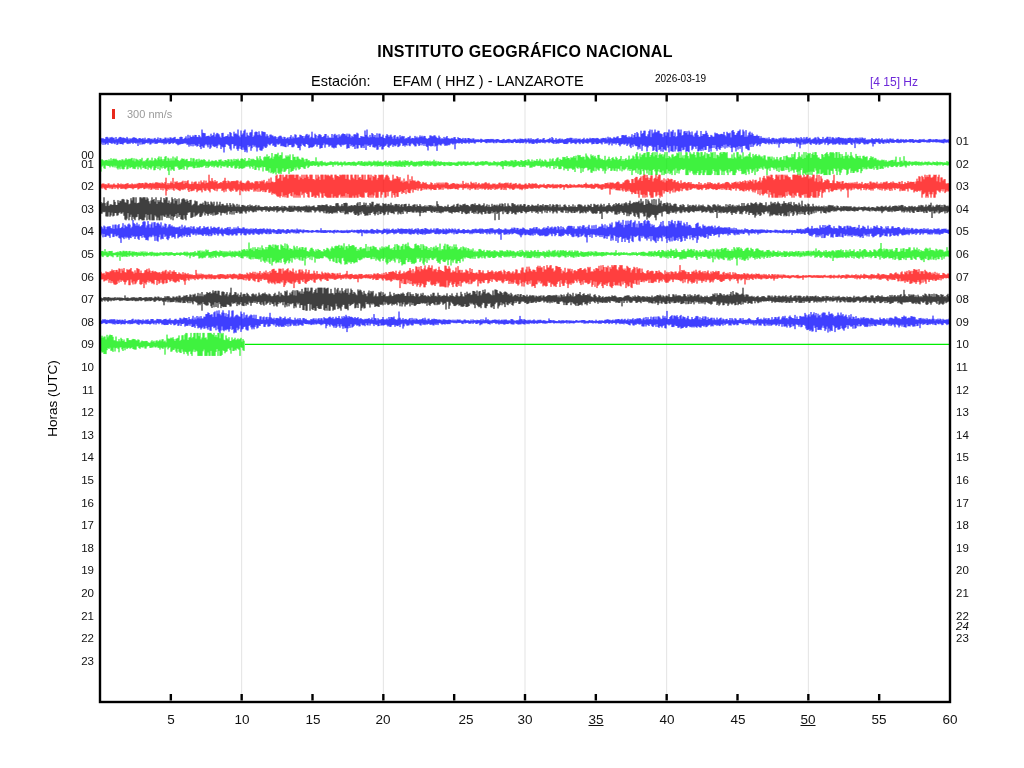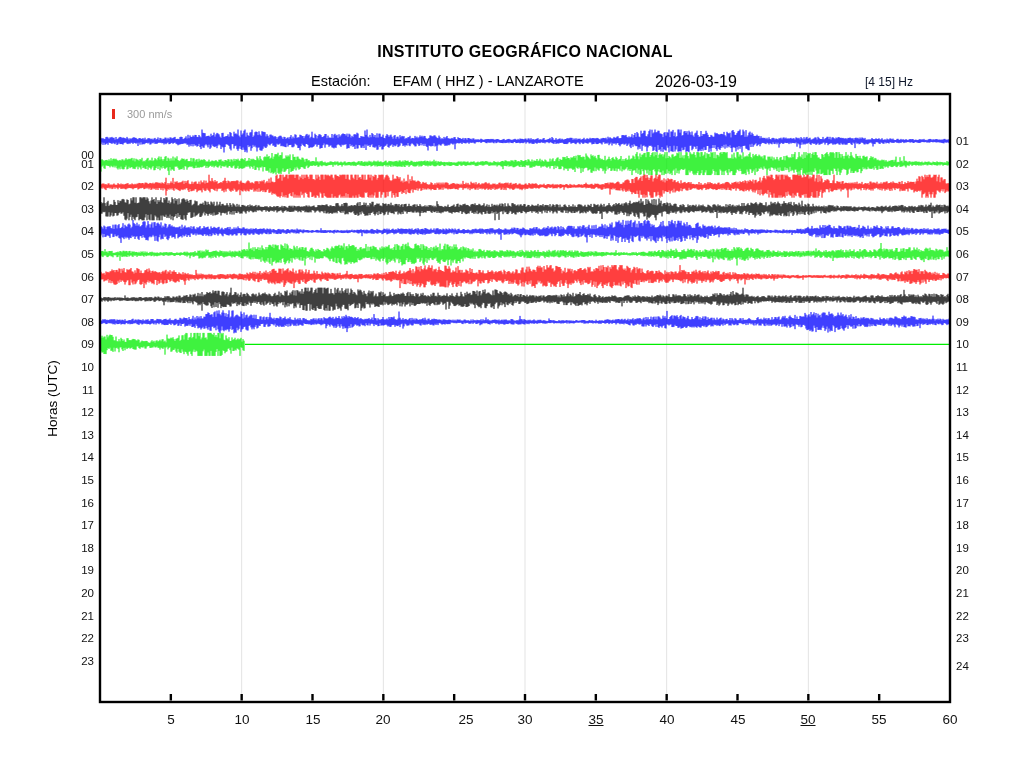--- a/index.html
+++ b/index.html
@@ -7,22 +7,22 @@
     position:relative;width:1024px;height:768px;background:#ffffff;overflow:hidden;
     font-family:"Liberation Sans", sans-serif;color:#000;margin-top:36px;
   }
   .abs{position:absolute;}
   #page-title{
     left:100px;top:7px;width:850px;text-align:center;
     font-size:16px;font-weight:bold;letter-spacing:.3px;
   }
   #subtitle-line{left:311px;top:37px;font-size:14.5px;white-space:nowrap;}
   #subtitle-line .station-value{margin-left:9px;padding-left:13px;}
-  #date-label{left:655px;top:37px;font-size:16px;}
-  #filter-label{left:844px;top:39px;width:90px;text-align:center;font-size:12px;color:#0f172a;}
+  #date-label{left:655px;top:37px;font-size:10px;}
+  #filter-label{left:870px;top:39px;width:90px;text-align:left;font-size:12px;color:#6d28d9;}
   #y-axis-title{
     left:-12px;top:354px;width:130px;height:17px;text-align:center;
     font-size:13.5px;transform:rotate(-90deg);transform-origin:center center;
   }
   #x-axis-title{left:100px;top:699px;width:850px;text-align:center;font-size:13.5px;}
   .hour-label{
     position:absolute;height:14px;line-height:14px;font-size:11.5px;color:#111;
   }
   .hour-label.left{width:30px;text-align:right;left:64px;}
   .hour-label.right{width:30px;text-align:left;left:956px;}
@@ -146,21 +146,21 @@
       <div class="hour-label right abs" style="left: 956px; top: 392px;">14</div>
       <div class="hour-label right abs" style="left: 956px; top: 414px;">15</div>
       <div class="hour-label right abs" style="left: 956px; top: 437px;">16</div>
       <div class="hour-label right abs" style="left: 956px; top: 460px;">17</div>
       <div class="hour-label right abs" style="left: 956px; top: 482px;">18</div>
       <div class="hour-label right abs" style="left: 956px; top: 505px;">19</div>
       <div class="hour-label right abs" style="left: 956px; top: 527px;">20</div>
       <div class="hour-label right abs" style="left: 956px; top: 550px;">21</div>
       <div class="hour-label right abs" style="left: 956px; top: 573px;">22</div>
       <div class="hour-label right abs" style="left: 956px; top: 595px;">23</div>
-      <div class="hour-label right abs" style="left: 956px; top: 623px;">24</div>
+      <div class="hour-label right abs" style="left: 956px; top: 583px; font-style: italic;">24</div>
     </div>
   <div id="bottom-axis-labels">
       <div class="x-tick-label abs" style="left: 149px; top: 676px;">5</div>
       <div class="x-tick-label abs" style="left: 220px; top: 676px;">10</div>
       <div class="x-tick-label abs" style="left: 291px; top: 676px;">15</div>
       <div class="x-tick-label abs" style="left: 361px; top: 676px;">20</div>
       <div class="x-tick-label abs" style="left: 444px; top: 676px;">25</div>
       <div class="x-tick-label abs" style="left: 503px; top: 676px;">30</div>
       <div class="x-tick-label abs" style="left: 574px; top: 676px; text-decoration: underline;">35</div>
       <div class="x-tick-label abs" style="left: 645px; top: 676px;">40</div>

